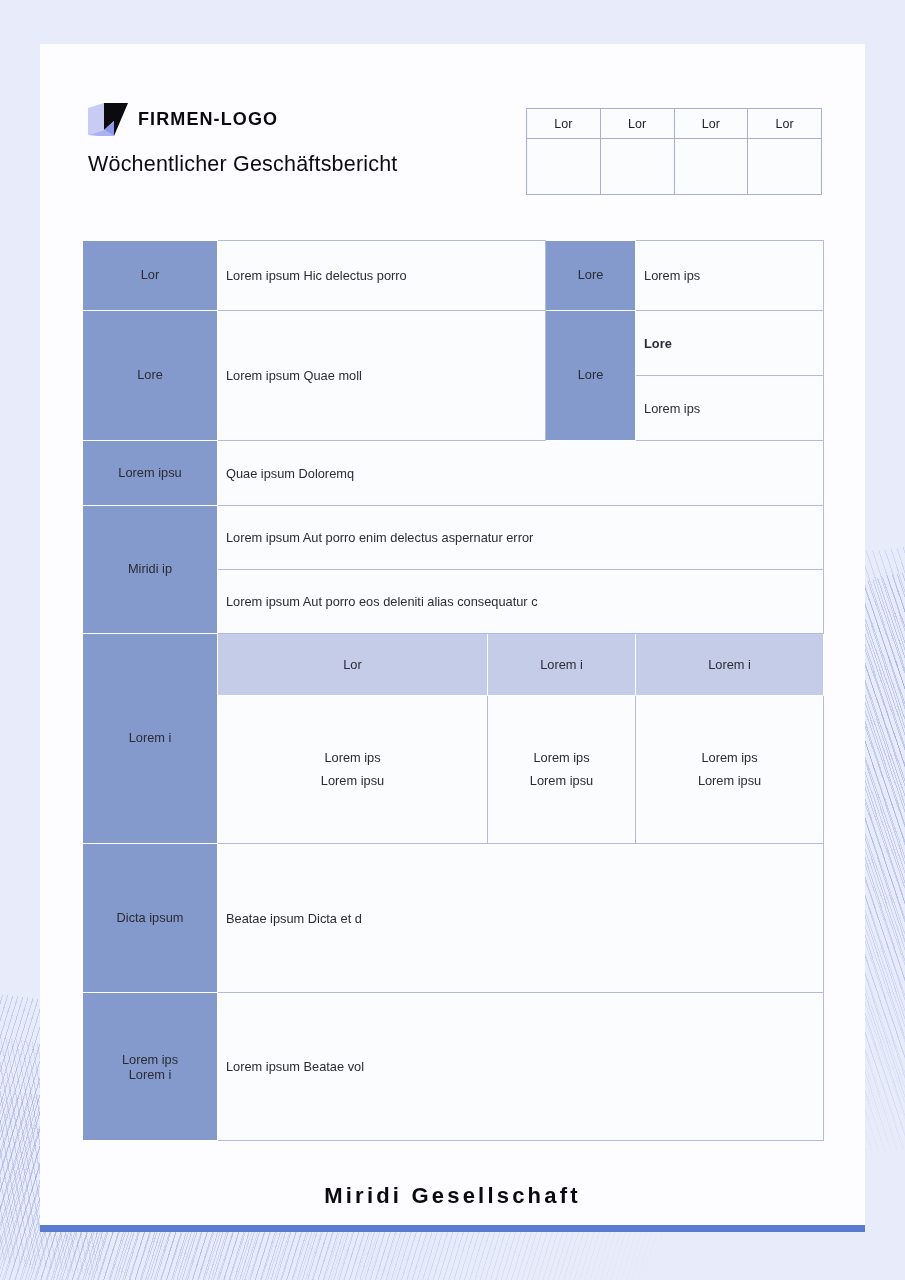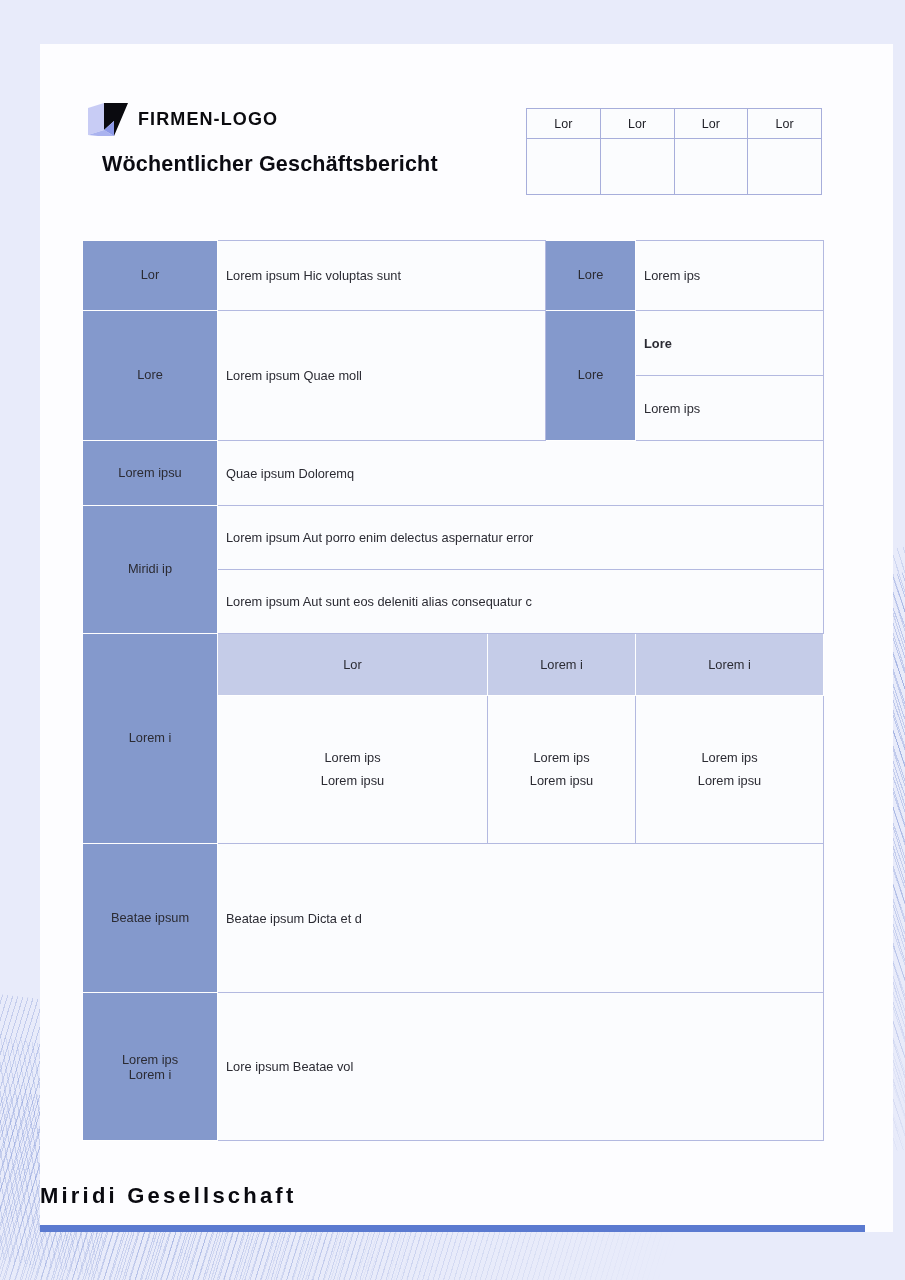--- a/index.html
+++ b/index.html
@@ -56,38 +56,37 @@
     transform:rotate(10deg);
     -webkit-mask-image:radial-gradient(ellipse 90% 110% at 70% 50%,#000 20%,transparent 80%);
             mask-image:radial-gradient(ellipse 90% 110% at 70% 50%,#000 20%,transparent 80%);
   }
 
   
   .page{
     position:absolute;left:40px;top:44px;width:825px;height:1188px;
     background:#fdfdff;
     box-shadow:0 0 0 0 rgba(0,0,0,0);
-    padding-left:28px;
   }
   .page-bar{position:absolute;left:40px;width:825px;height:7px;background:#5b7ad0;}
   .page-bar-top{top:44px;}
   .page-bar-bottom{top:1225px;}
 
   .page-inner{position:absolute;left:0;top:0;right:0;bottom:0;}
 
   
   .logo-row{position:absolute;left:48px;top:59px;display:flex;align-items:center;gap:10px;}
   .logo-mark{width:40px;height:33px;flex:0 0 auto;display:block;}
   .logo-text{
     font-size:18px;font-weight:bold;letter-spacing:1.1px;color:#0b0b0f;
     font-family:"Liberation Sans","DejaVu Sans",sans-serif;
   }
   .doc-title{
     position:absolute;left:48px;top:108px;
-    font-size:21.5px;font-weight:bold;letter-spacing:.2px;color:#0b0b12;margin-left:14px;
+    font-size:21.5px;font-weight:normal;letter-spacing:.2px;color:#0b0b12;
   }
 
   
   .mini-table{
     position:absolute;left:486px;top:64px;width:296px;
     border-collapse:collapse;table-layout:fixed;
   }
   .mini-table td{
     border:1px solid #a7aedb;
     font-size:12.5px;color:#27272e;text-align:center;
@@ -124,21 +123,21 @@
     color:#ffffff;text-align:center;font-size:12.8px;
     border:1px solid #ffffff !important;
   }
   .cell-center{text-align:center;line-height:1.78;}
   .strong{font-weight:bold;color:#16161c;}
   .semi{font-weight:normal;color:#1a1a20;}
   .va-top{vertical-align:top;padding-top:11px;}
 
   
   .doc-footer{
-    position:absolute;left:0;right:0;top:1139px;text-align:left;
+    position:absolute;left:0;right:0;top:1139px;text-align:center;
     font-size:22px;font-weight:bold;letter-spacing:3.2px;color:#0a0a10;
   }
 </style>
 </head>
 <body>
 
 <div class="bg-deco">
   <div class="fan fan-right"></div>
   <div class="fan fan-right2"></div>
   <div class="fan fan-bottom"></div>
@@ -185,21 +184,21 @@
         <col style="width:90px">
         <col style="width:58px">
         <col style="width:90px">
         <col style="width:94px">
         <col style="width:94px">
       </colgroup>
 
       <tbody>
           <tr style="height:70px">
         <td class="lbl">Lor</td>
-        <td colspan="3">Lorem ipsum Hic voluptas sunt</td>
+        <td colspan="3">Lorem ipsum Hic delectus porro</td>
         <td class="lbl">Lore</td>
         <td colspan="2">Lorem ips</td>
       </tr>
 
       <tr style="height:65px">
         <td class="lbl" rowspan="2">Lore</td>
         <td colspan="3" rowspan="2" class="semi">Lorem ipsum Quae moll</td>
         <td class="lbl" rowspan="2">Lore</td>
         <td colspan="2" class="va-top strong">Lore</td>
       </tr>
@@ -210,21 +209,21 @@
       <tr style="height:65px">
         <td class="lbl">Lorem ipsu</td>
         <td colspan="6">Quae ipsum Doloremq</td>
       </tr>
 
       <tr style="height:64px">
         <td class="lbl" rowspan="2">Miridi ip</td>
         <td colspan="6">Lorem ipsum Aut porro enim delectus aspernatur error</td>
       </tr>
       <tr style="height:64px">
-        <td colspan="6">Lorem ipsum Aut sunt eos deleniti alias consequatur c</td>
+        <td colspan="6">Lorem ipsum Aut porro eos deleniti alias consequatur c</td>
       </tr>
 
       <tr style="height:62px">
         <td class="lbl" rowspan="2">Lorem i</td>
         <td colspan="2" class="subhead">Lor</td>
         <td colspan="2" class="subhead">Lorem i</td>
         <td colspan="2" class="subhead">Lorem i</td>
       </tr>
       <tr style="height:148px">
         <td colspan="2" class="cell-center">
@@ -235,30 +234,30 @@
           <span>Lorem ips</span><br>
           <span>Lorem ipsu</span>
         </td>
         <td colspan="2" class="cell-center">
           <span>Lorem ips</span><br>
           <span>Lorem ipsu</span>
         </td>
       </tr>
 
       <tr style="height:149px">
-        <td class="lbl">Beatae ipsum</td>
+        <td class="lbl">Dicta ipsum</td>
         <td colspan="6">Beatae ipsum Dicta et d</td>
       </tr>
 
       <tr style="height:148px">
         <td class="lbl2">
           <span>Lorem ips</span><br>
           <span>Lorem i</span>
         </td>
-        <td colspan="6">Lore ipsum Beatae vol</td>
+        <td colspan="6">Lorem ipsum Beatae vol</td>
       </tr>
     </tbody>
       </table>
 
     <div class="doc-footer">Miridi Gesellschaft</div>
 
   </div>
 </div>
 <div class="page-bar page-bar-bottom"></div>
 

